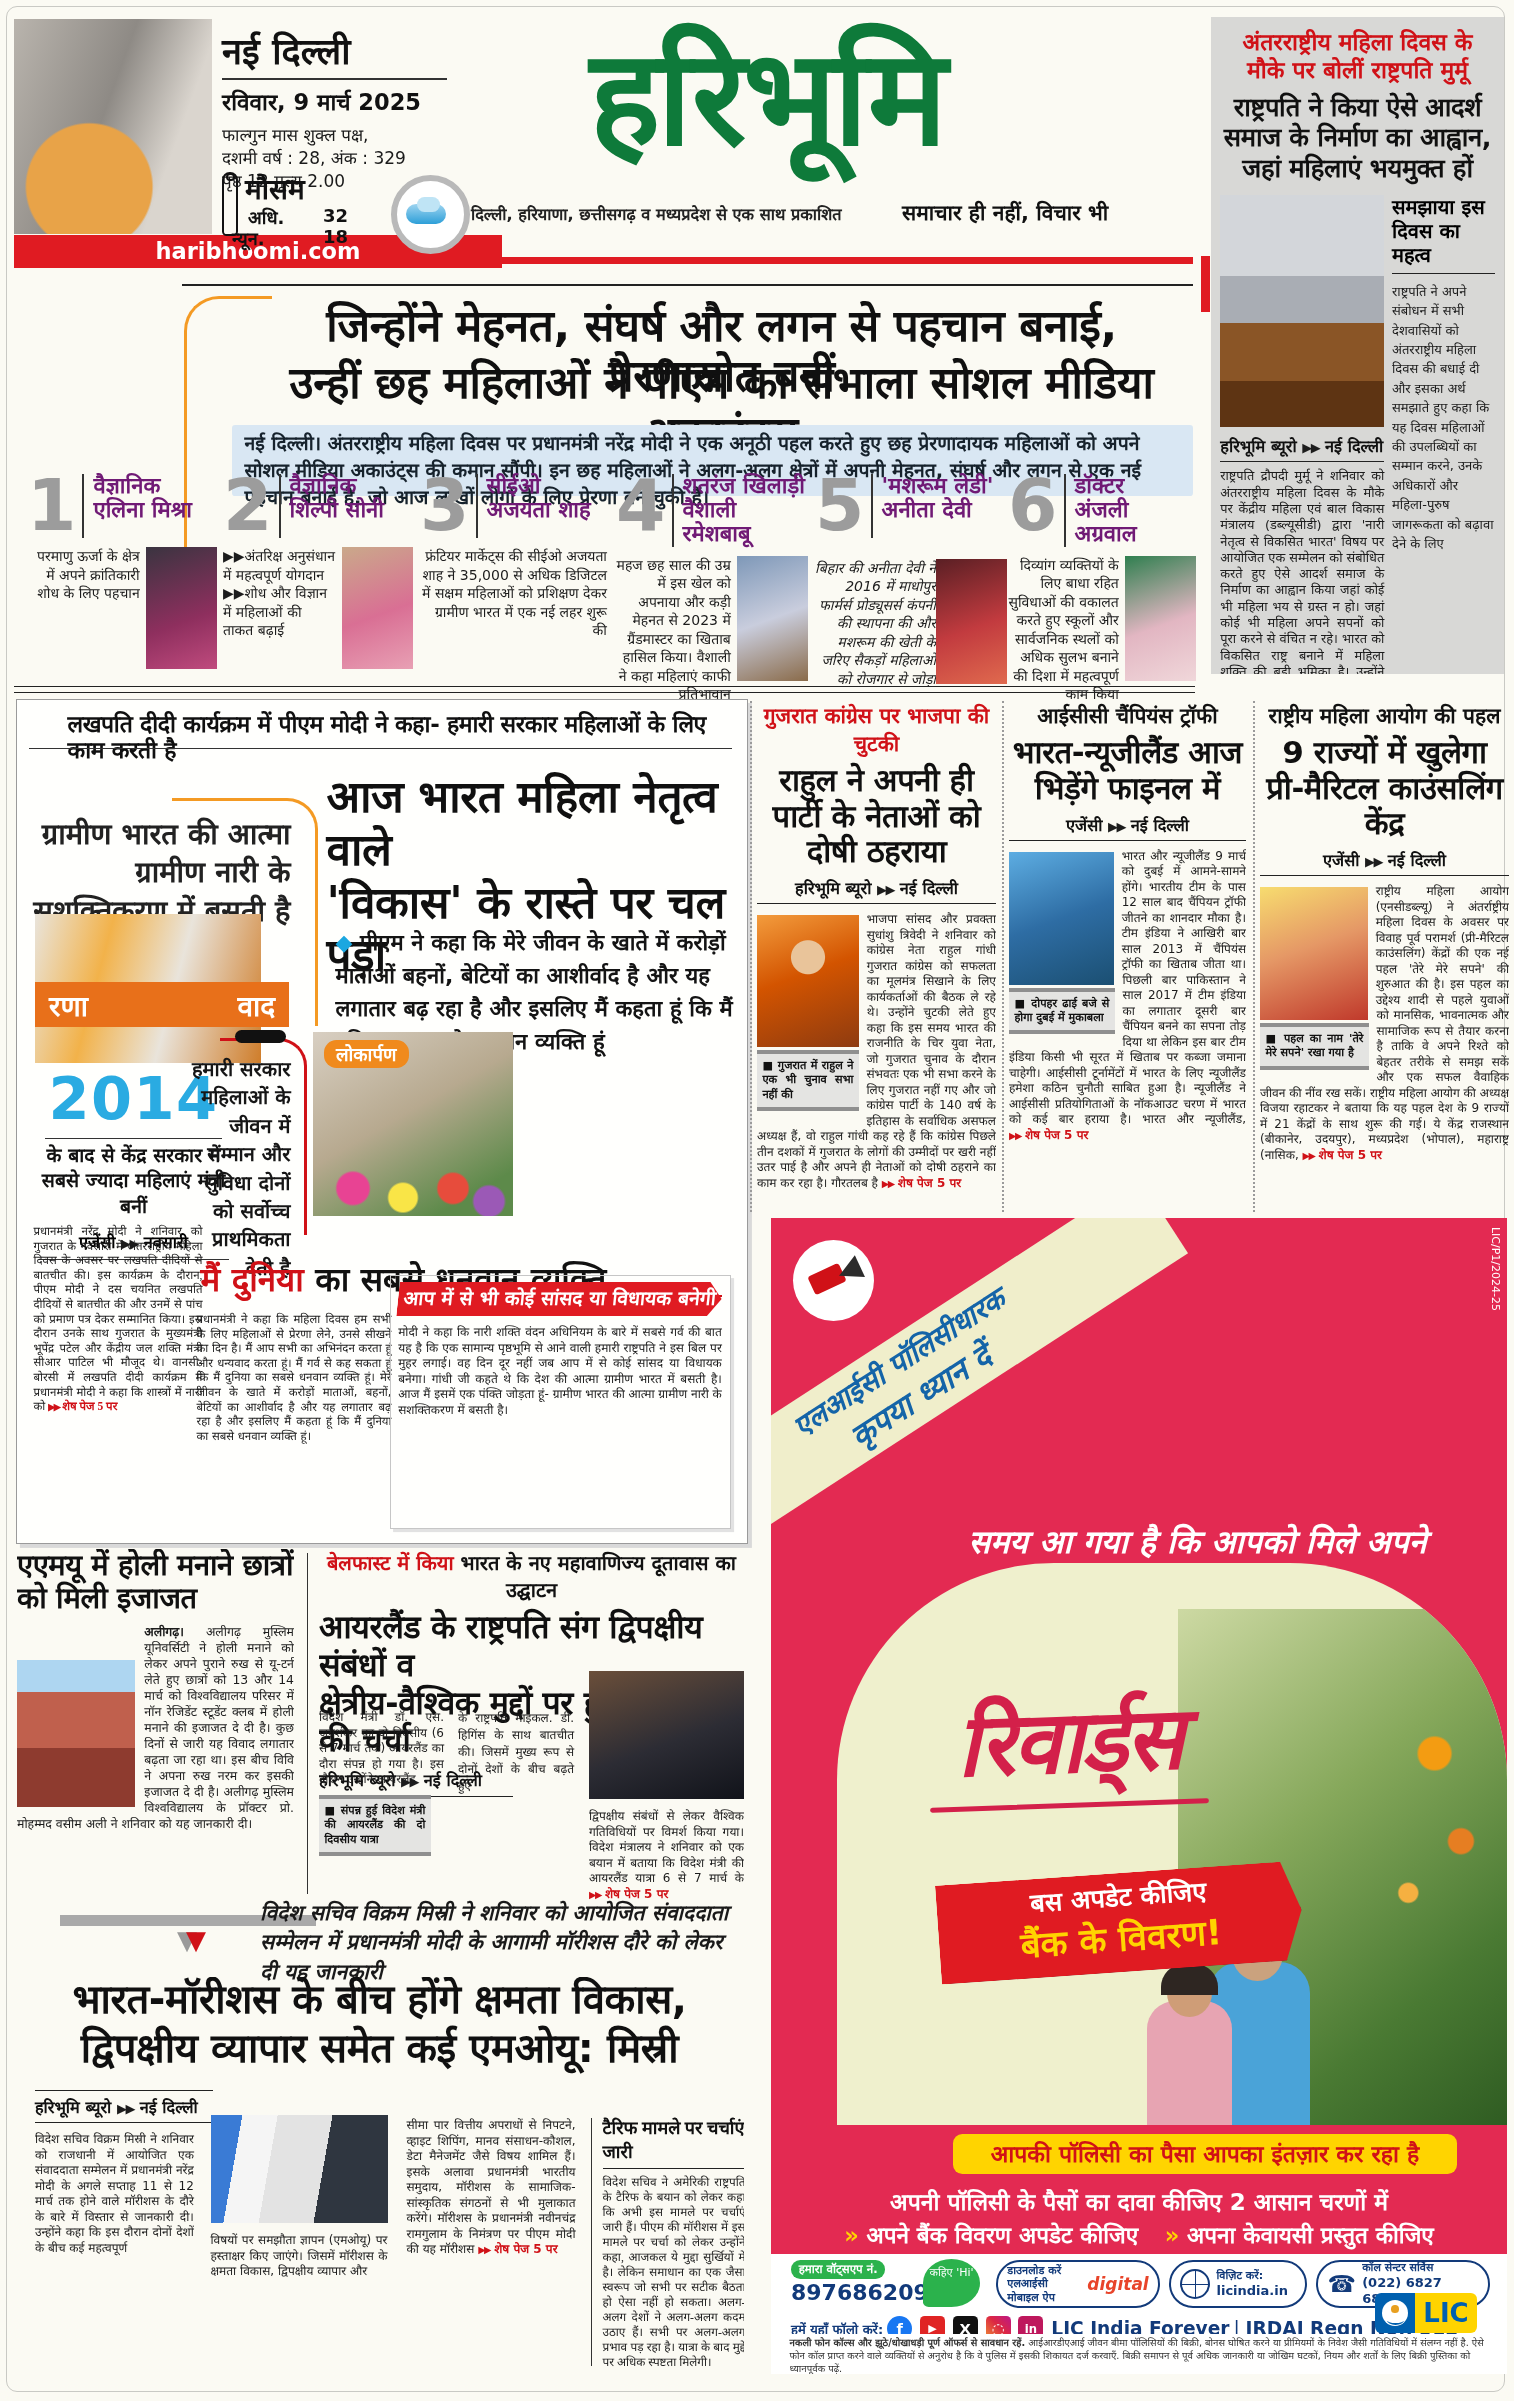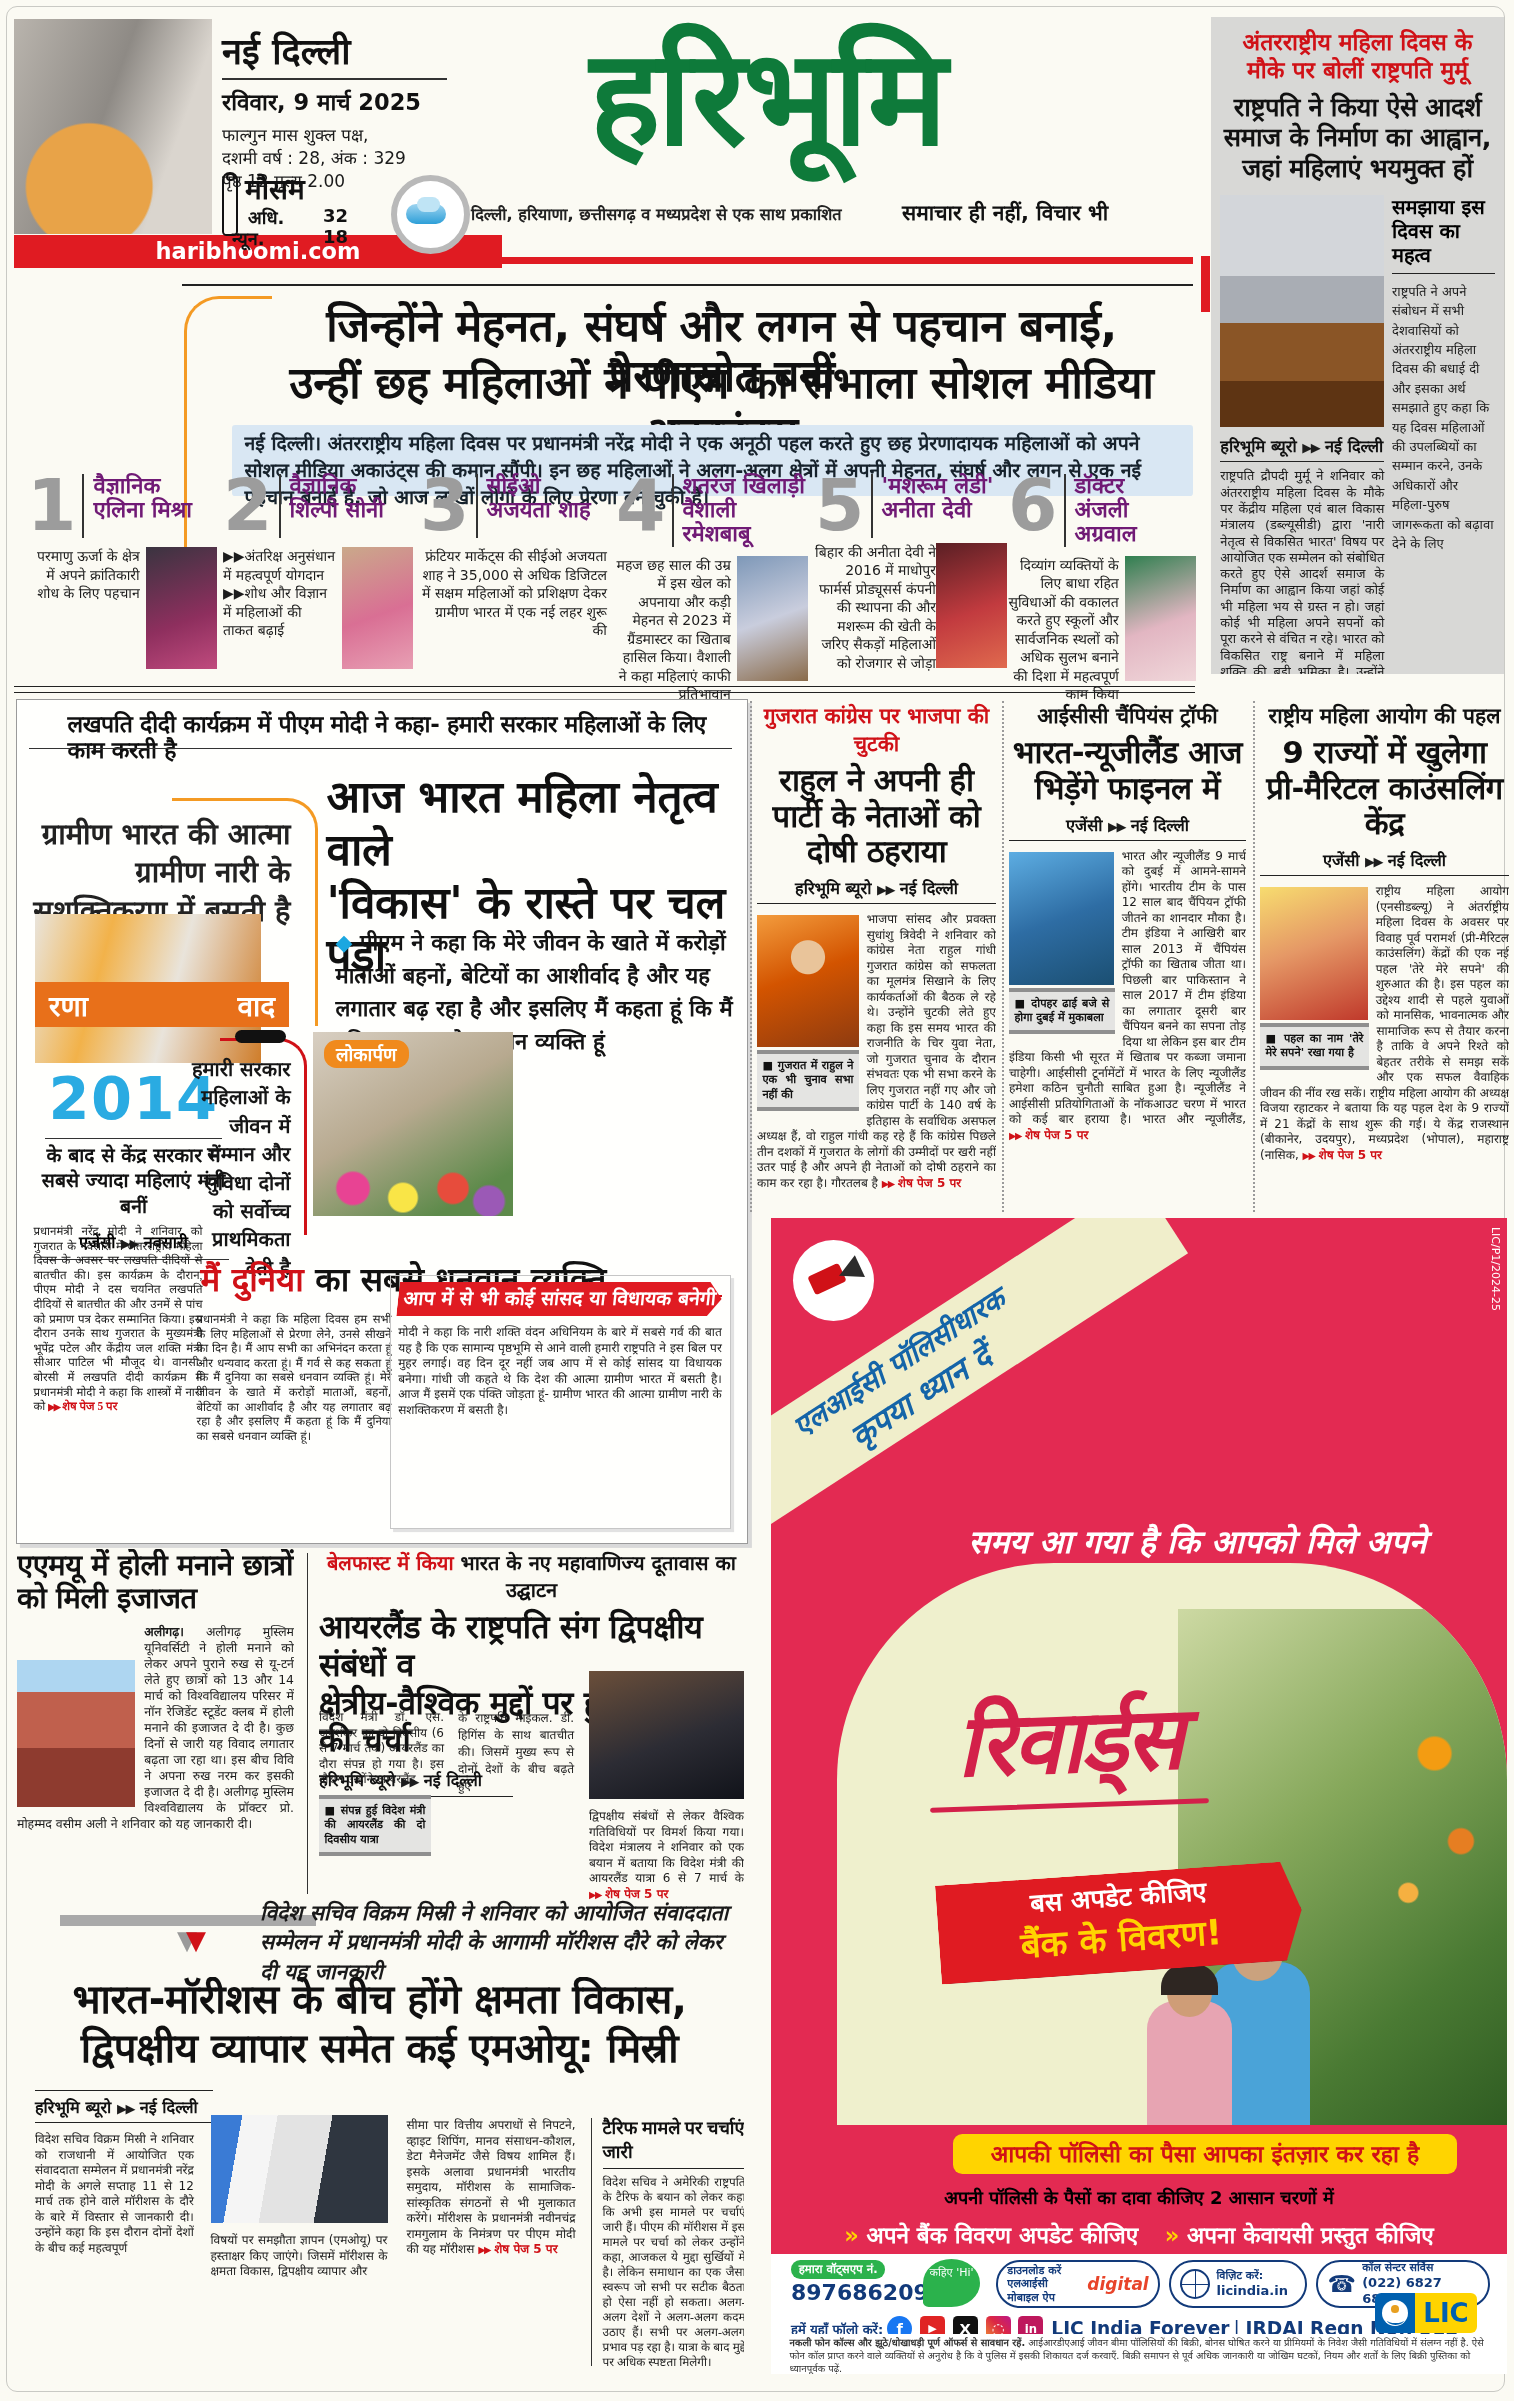--- a/index.html
+++ b/index.html
@@ -154,21 +154,21 @@
     <div style="display:flex;gap:6.2px;margin-top:9.3px;">
       <div class="wn-desc r" style="flex:1;">महज छह साल की उम्र में इस खेल को अपनाया और कड़ी मेहनत से 2023 में ग्रैंडमास्टर का खिताब हासिल किया। वैशाली ने कहा महिलाएं काफी प्रतिभावान</div>
       <div class="ph ph-w4" style="width:71px;height:125px;flex:none;"></div>
     </div>
   </div>
   <div class="abs" style="left:792px;top:0;width:192px;">
     <div style="display:flex;gap:6.2px;">
           <div class="wn-num">5</div>
       <div class="wn-title"><span>'मशरूम लेडी'</span><br><span>अनीता देवी</span></div>
         </div>
-    <div style="display:flex;gap:0;margin-top:5px;">
+    <div style="display:flex;gap:0;margin-top:21px;font-style:italic;">
       <div class="wn-desc r" style="flex:1;">बिहार की अनीता देवी ने 2016 में माधोपुर फार्मर्स प्रोड्यूसर्स कंपनी की स्थापना की और मशरूम की खेती के जरिए सैकड़ों महिलाओं को रोजगार से जोड़ा</div>
       <div class="ph ph-w5" style="width:71px;height:125px;flex:none;"></div>
     </div>
   </div>
   <div class="abs" style="left:985px;top:0;width:188px;">
     <div style="display:flex;gap:6.2px;">
           <div class="wn-num">6</div>
       <div class="wn-title"><span>डॉक्टर</span><br><span>अंजली अग्रवाल</span></div>
         </div>
     <div style="display:flex;gap:6.2px;margin-top:9.3px;">
@@ -378,21 +378,21 @@
     </div>
     <div class="abs b" style="left:46px;top:116px;width:372px;font-size:87px;color:#d3204a;font-style:italic;transform:rotate(-2deg);text-align:center;letter-spacing:-2.3px;">रिवार्ड्स</div>
     <div class="abs" style="left:93px;top:240px;width:279px;height:5.4px;background:#d3204a;border-radius:3.1px;transform:rotate(-2deg);"></div>
     <div class="abs" style="left:101px;top:310px;width:364px;height:99px;background:#e01b22;box-shadow:4.6px 6.2px 0 #8f1021;transform:rotate(-4deg);clip-path:polygon(0 0,95% 0,100% 50%,95% 100%,0 100%);text-align:center;padding-top:6.2px;box-sizing:border-box;">
       <div class="b" style="font-size:25.6px;color:#fff;">बस अपडेट कीजिए</div>
       <div class="b" style="font-size:35px;color:#ffd400;">बैंक के विवरण!</div>
     </div>
   </div>
 
   <div class="abs b c" style="left:182px;top:916px;width:504px;height:40px;background:#ffd400;border-radius:9.3px;color:#d01117;font-size:23px;line-height:40px;">आपकी पॉलिसी का पैसा आपका इंतज़ार कर रहा है</div>
-  <div class="abs b c" style="left:58px;top:967px;width:620px;font-size:18px;color:#000000;">अपनी पॉलिसी के पैसों का दावा कीजिए 2 आसान चरणों में</div>
+  <div class="abs b c" style="left:58px;top:967px;width:620px;font-size:23px;color:#ffffff;">अपनी पॉलिसी के पैसों का दावा कीजिए 2 आसान चरणों में</div>
   <div class="abs b c" style="left:15.5px;top:1001px;width:705px;font-size:22.5px;color:#fff;">
     <span style="color:#ffd400;">»</span>
     <span>अपने बैंक विवरण अपडेट कीजिए</span>
     <span style="color:#ffd400;margin-left:18.6px;">»</span>
     <span>अपना केवायसी प्रस्तुत कीजिए</span>
   </div>
 
   <div class="abs" style="left:0;top:1036px;width:736px;height:119px;background:#ffffff;">
     <div class="abs" style="left:20px;top:7.7px;">
       <span class="b" style="background:#2bb24c;color:#fff;font-size:11.6px;padding:2.3px 7.7px;border-radius:9.3px;">हमारा वॉट्सएप नं.</span>

